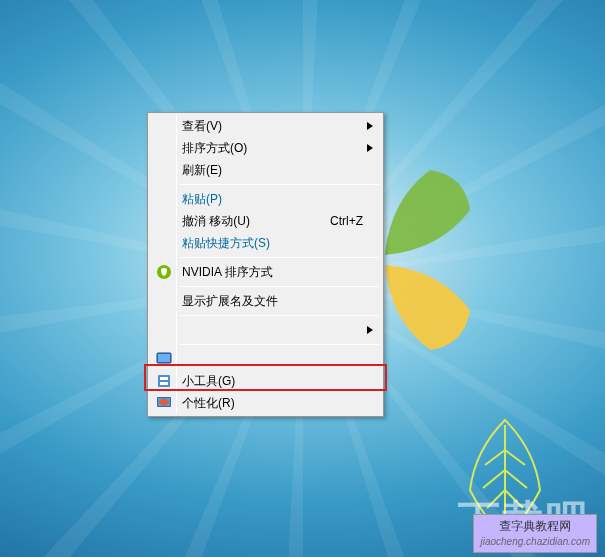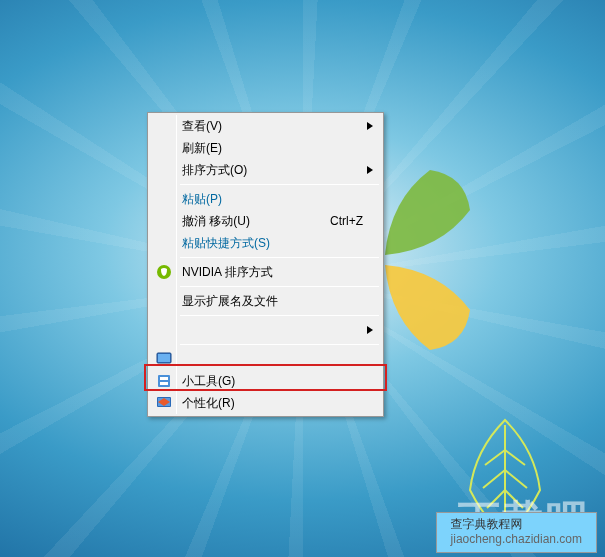--- a/index.html
+++ b/index.html
@@ -116,28 +116,29 @@
       color: rgba(255,255,255,0.55);
       font-size: 42px;
       font-weight: bold;
       letter-spacing: 2px;
       pointer-events: none;
     }
     .watermark-small {
       position: absolute;
       bottom: 4px;
       right: 8px;
-      background: #7dd3fc;
+      background: #c4b5fd;
       border: 1px solid #999;
-      padding: 4px 14px;
+      padding: 4px 6px;
       font-size: 12px;
       color: #333;
       line-height: 1.3;
-    }
-    .watermark-small .url { font-size: 12px; color: #666; }
+      text-align: center;
+    }
+    .watermark-small .url { font-size: 10px; color: #666; font-style: italic; }
     
     .ico-sq { width: 16px; height: 16px; }
   </style>
 </head>
 <body>
 
 <div class="bg-rays"></div>
 
 <svg class="logo" viewBox="0 0 260 260">
   <g transform="translate(130,130)">
@@ -161,33 +162,33 @@
     <span class="label-col">查看(V)</span>
     <span class="arrow-col">
       <svg width="6" height="8">
           <path d="M0 0 L6 4 L0 8 Z" fill="#000"></path>
         </svg>
     </span>
   </div>
 
   <div class="menu-item">
     <span class="icon-col"></span>
-    <span class="label-col">刷新(E)</span>
-  </div>
-
-  <div class="menu-item">
-    <span class="icon-col"></span>
     <span class="label-col">排序方式(O)</span>
     <span class="arrow-col">
       <svg width="6" height="8">
           <path d="M0 0 L6 4 L0 8 Z" fill="#000"></path>
         </svg>
     </span>
   </div>
 
+  <div class="menu-item">
+    <span class="icon-col"></span>
+    <span class="label-col">刷新(E)</span>
+  </div>
+
   <div class="separator"></div>
 
   <div class="menu-item disabled">
     <span class="icon-col"></span>
     <span class="label-col">粘贴(P)</span>
   </div>
 
   <div class="menu-item">
     <span class="icon-col"></span>
     <span class="label-col">撤消 移动(U)</span>

